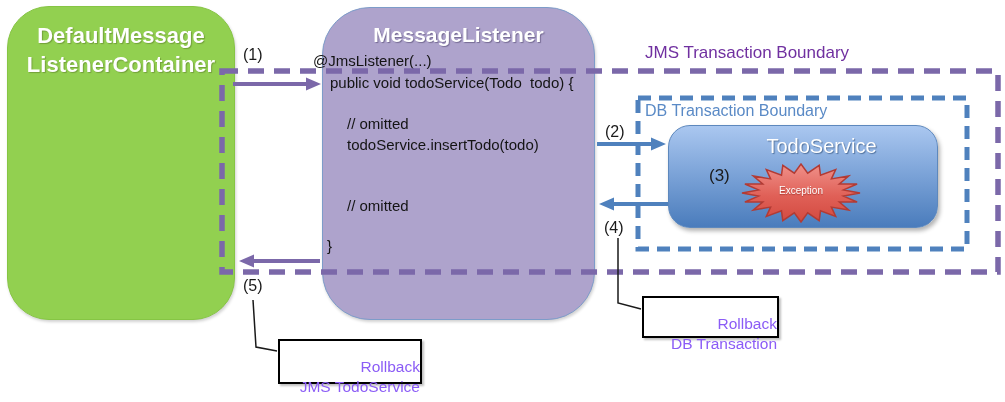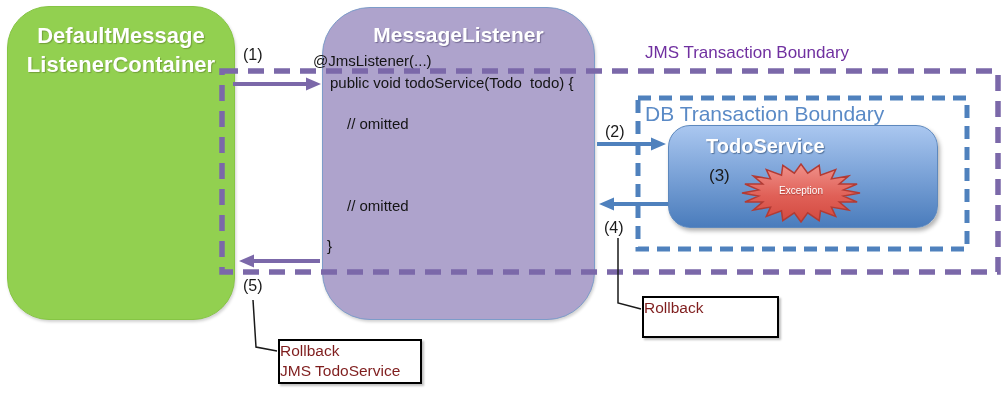--- a/index.html
+++ b/index.html
@@ -35,48 +35,48 @@
   }
 
   
   #todoservice{
     left:668px;top:125px;width:270px;height:103px;border-radius:22px;
     background:linear-gradient(180deg,#aac7f0 0%,#7ea5d9 45%,#4a7cbc 100%);
     border:1px solid #5d88bd;
     box-shadow:2px 3px 4px rgba(0,0,0,0.3);
   }
   #todoservice .title{
-    margin-top:9px;text-align:left;color:#ffffff;font-weight:bold;
+    margin-top:9px;text-align:center;color:#ffffff;font-weight:normal;
     font-size:20px;text-shadow:1px 1px 1px rgba(40,70,110,0.6);padding-left:37px;
   }
 
   
   .boundary-label{position:absolute;white-space:nowrap;}
   #jms-label{left:645px;top:43px;font-size:17px;color:#7030a0;}
-  #db-label{left:645px;top:102px;font-size:21px;color:#5a8ac6;}
+  #db-label{left:645px;top:102px;font-size:16px;color:#5a8ac6;}
 
   
   .step{position:absolute;color:#1a1a1a;font-size:16px;}
   #step1{left:243px;top:46px;}
   #step2{left:605px;top:123px;}
   #step3{left:709px;top:166px;font-size:17px;}
   #step4{left:604px;top:219px;}
   #step5{left:243px;top:277px;}
 
   
   #exception-label{
     position:absolute;left:763px;top:185px;width:76px;text-align:center;
     color:#ffffff;font-size:10px;text-shadow:0 1px 1px rgba(120,20,15,0.5);
   }
 
   
   .callout{
     position:absolute;background:#ffffff;border:2px solid #000000;
-    text-align:left;color:#7f1d1d;font-size:15.5px;line-height:20px;
-    box-shadow:2px 2px 2px rgba(0,0,0,0.25);padding-top:0;box-sizing:border-box;
+    text-align:right;color:#8b5cf6;font-size:15.5px;line-height:20px;
+    box-shadow:2px 2px 2px rgba(0,0,0,0.25);padding-top:16px;box-sizing:border-box;
   }
   #callout-db{left:642px;top:296px;width:137px;height:42px;}
   #callout-jms{left:278px;top:339px;width:144px;height:45px;}
 
   
   #overlay{position:absolute;left:0;top:0;width:1005px;height:402px;pointer-events:none;}
 </style>
 </head>
 <body>
 
@@ -88,20 +88,21 @@
 
   <div class="box" id="dmlc">
     <div class="title">
       <div>DefaultMessage</div>
       <div>ListenerContainer</div>
     </div>
   </div>
   <div class="code-line" style="left:313px;top:52px;">@JmsListener(...)</div>
   <div class="code-line" style="left:330px;top:74px;">public void todoService(Todo  todo) {</div>
   <div class="code-line" style="left:347px;top:115px;">// omitted</div>
+  <div class="code-line" style="left:347px;top:136px;">todoService.insertTodo(todo)</div>
   <div class="code-line" style="left:347px;top:197px;">// omitted</div>
   <div class="code-line" style="left:327px;top:237px;">}</div>
 
   <div class="box" id="todoservice">
     <div class="title">TodoService</div>
   </div>
 
   <svg id="overlay" viewBox="0 0 1005 402" xmlns="http://www.w3.org/2000/svg">
     <defs>
       <linearGradient id="starGrad" x1="0" y1="0" x2="0" y2="1">
@@ -158,19 +159,20 @@
   <div class="step" id="step1">(1)</div>
   <div class="step" id="step2">(2)</div>
   <div class="step" id="step3">(3)</div>
   <div class="step" id="step4">(4)</div>
   <div class="step" id="step5">(5)</div>
 
   <div id="exception-label">Exception</div>
 
   <div class="callout" id="callout-db">
     <div>Rollback</div>
+    <div>DB Transaction</div>
   </div>
   <div class="callout" id="callout-jms">
     <div>Rollback</div>
     <div>JMS TodoService</div>
   </div>
 
 </div>
 
 </body></html>

